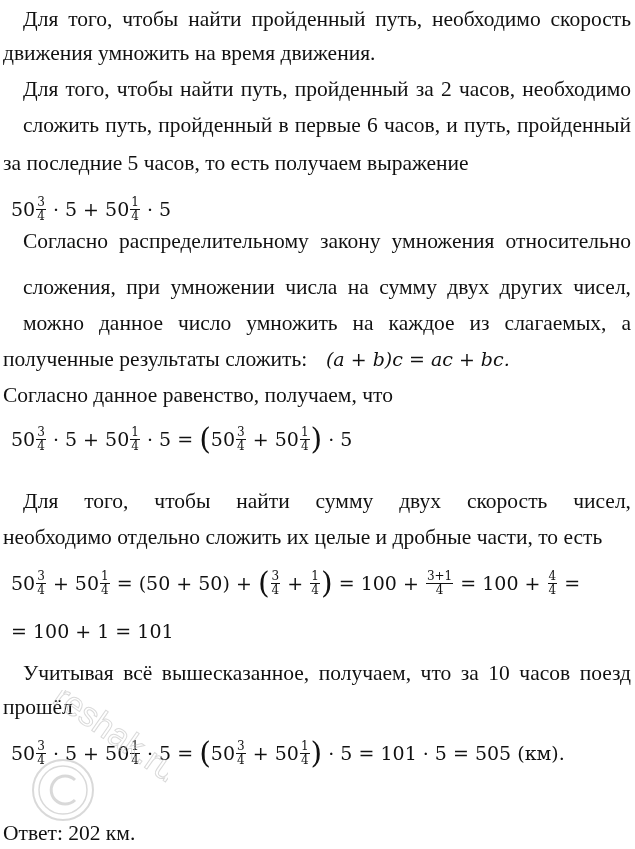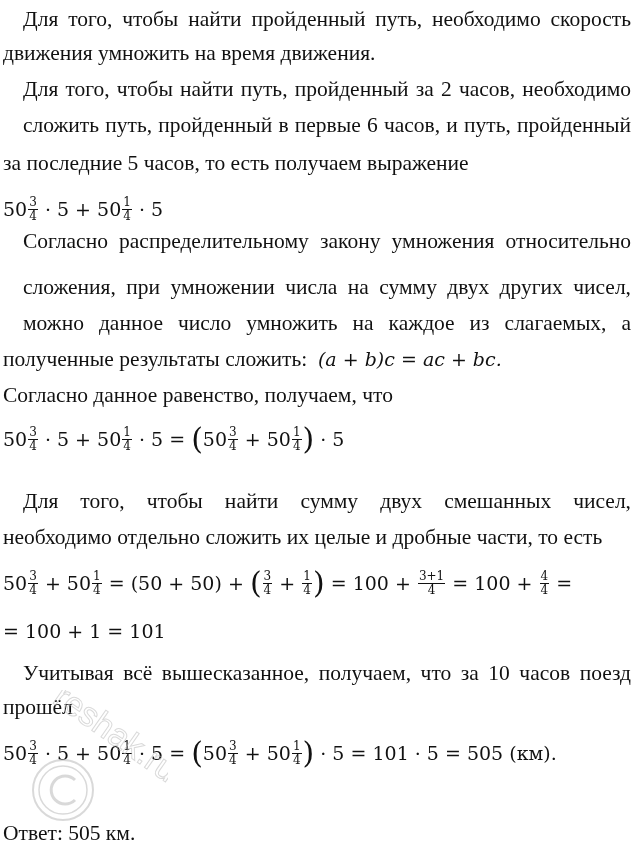--- a/index.html
+++ b/index.html
@@ -4,21 +4,21 @@
   <style>
     html, body { margin: 0; padding: 0; background: #ffffff; }
     body {
       width: 635px; height: 849px; position: relative; overflow: hidden;
       font-family: "Liberation Serif", serif; color: #111; font-size: 21.5px;
     }
     .line {
       position: absolute; left: 3px; right: 4px; white-space: nowrap; line-height: 26px;
     }
     .justify { text-align: justify; text-align-last: justify; white-space: normal; margin-left: 20px; }
-    .math { font-family: "DejaVu Serif", serif; font-size: 19px; }
+    .math { font-family: "DejaVu Serif", serif; font-size: 19px; margin-left: 8px; }
     .frac {
       display: inline-block; vertical-align: middle; text-align: center;
       font-size: 12px; line-height: 13px; margin: 0 1px; position: relative; top: -2px;
     }
     .frac .num { display: block; border-bottom: 1px solid #111; padding: 0 1px; }
     .frac .den { display: block; padding: 0 1px; }
     .bigparen { font-size: 30px; font-weight: 100; vertical-align: middle; position: relative; top: -2px; }
     .ital { font-style: italic; }
     .u { }
     .watermark {
@@ -54,21 +54,21 @@
   <span>50</span><span class="frac"><span class="num">3</span><span class="den">4</span></span>
   <span>· 5</span> <span>+</span>
   <span>50</span><span class="frac"><span class="num">1</span><span class="den">4</span></span>
   <span>· 5</span> <span>=</span>
   <span class="bigparen">(</span><span>50</span><span class="frac"><span class="num">3</span><span class="den">4</span></span>
   <span>+</span>
   <span>50</span><span class="frac"><span class="num">1</span><span class="den">4</span></span><span class="bigparen">)</span>
   <span>· 5</span>
 </div>
 
-<div class="line justify" style="top:488px"><span>Для того, чтобы найти сумму двух смешанных чисел,</span></div>
+<div class="line justify" style="top:488px"><span>Для того, чтобы найти сумму двух скорость чисел,</span></div>
 <div class="line" style="top:524px"><span>необходимо отдельно сложить их целые и дробные части, то есть</span></div>
 
 <div class="line math" style="top:570px">
   <span>50</span><span class="frac"><span class="num">3</span><span class="den">4</span></span>
   <span>+</span>
   <span>50</span><span class="frac"><span class="num">1</span><span class="den">4</span></span>
   <span>=</span> <span>(50 + 50)</span> <span>+</span>
   <span class="bigparen">(</span><span class="frac"><span class="num">3</span><span class="den">4</span></span> <span>+</span> <span class="frac"><span class="num">1</span><span class="den">4</span></span><span class="bigparen">)</span>
   <span>=</span> <span>100</span> <span>+</span>
   <span class="frac"><span class="num">3+1</span><span class="den">4</span></span>
@@ -85,20 +85,20 @@
   <span>50</span><span class="frac"><span class="num">3</span><span class="den">4</span></span>
   <span>· 5</span> <span>+</span>
   <span>50</span><span class="frac"><span class="num">1</span><span class="den">4</span></span>
   <span>· 5</span> <span>=</span>
   <span class="bigparen">(</span><span>50</span><span class="frac"><span class="num">3</span><span class="den">4</span></span>
   <span>+</span>
   <span>50</span><span class="frac"><span class="num">1</span><span class="den">4</span></span><span class="bigparen">)</span>
   <span>· 5</span> <span>= 101 · 5 = 505 (км).</span>
 </div>
 
-<div class="line" style="top:820px"><span class="u">Ответ</span><span>: 505 км.</span></div>
+<div class="line" style="top:820px"><span class="u">Ответ</span><span>: 202 км.</span></div>
 
 <svg class="watermark" viewBox="0 0 150 140">
   <circle cx="45" cy="100" r="30" fill="none" stroke="#bbb" stroke-width="2"></circle>
   <circle cx="45" cy="100" r="24" fill="none" stroke="#bbb" stroke-width="1.5"></circle>
   <path d="M57 90 A14 14 0 1 0 57 110" fill="none" stroke="#bbb" stroke-width="3"></path>
   <text x="18" y="40" fill="none" stroke="#bbb" stroke-width="1" font-size="34" font-family="Liberation Sans, sans-serif" transform="rotate(35 70 50)">reshak.ru</text>
 </svg>
 
 </body></html>

